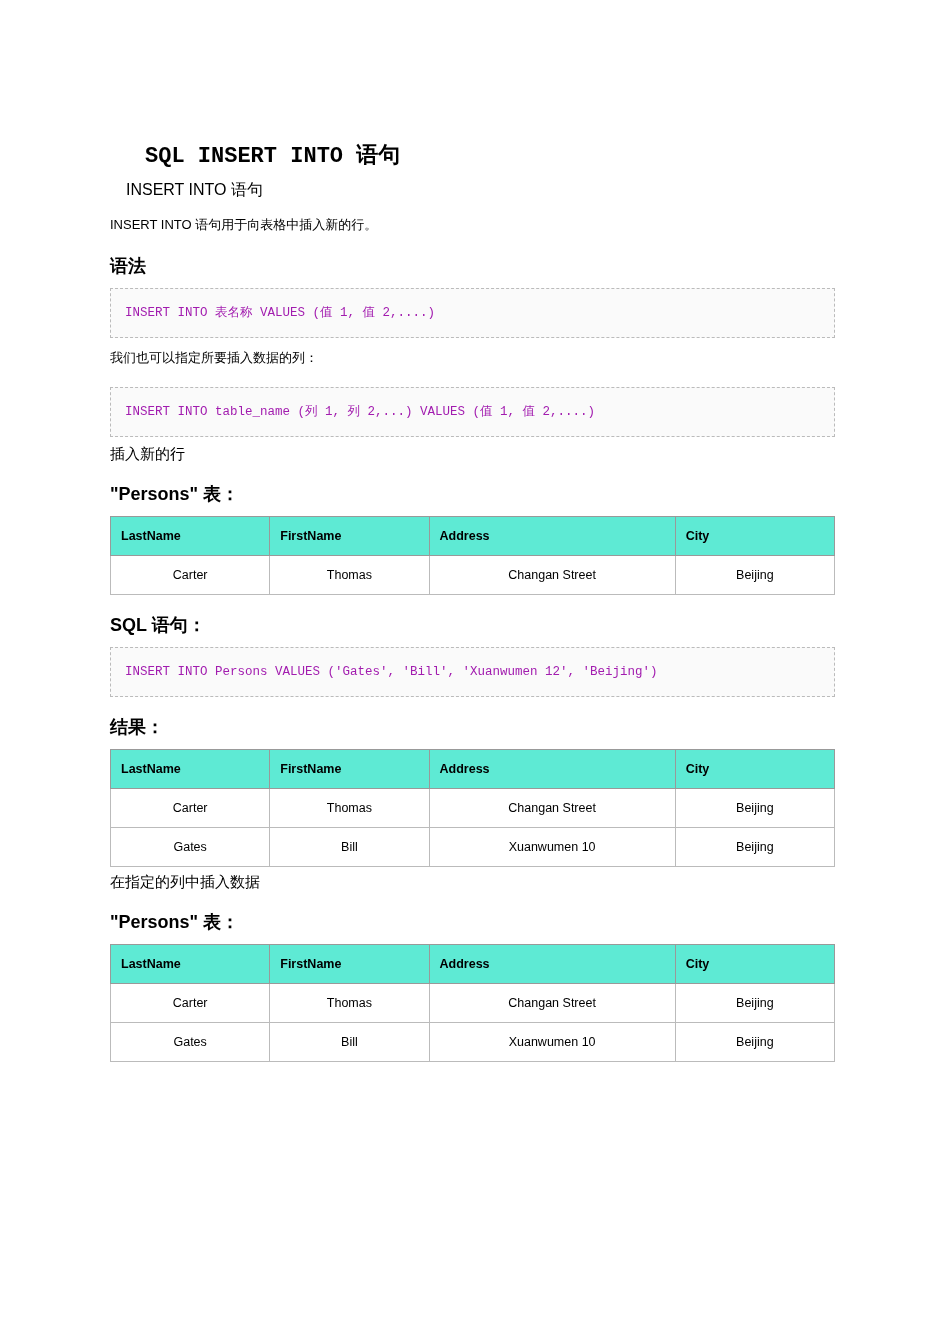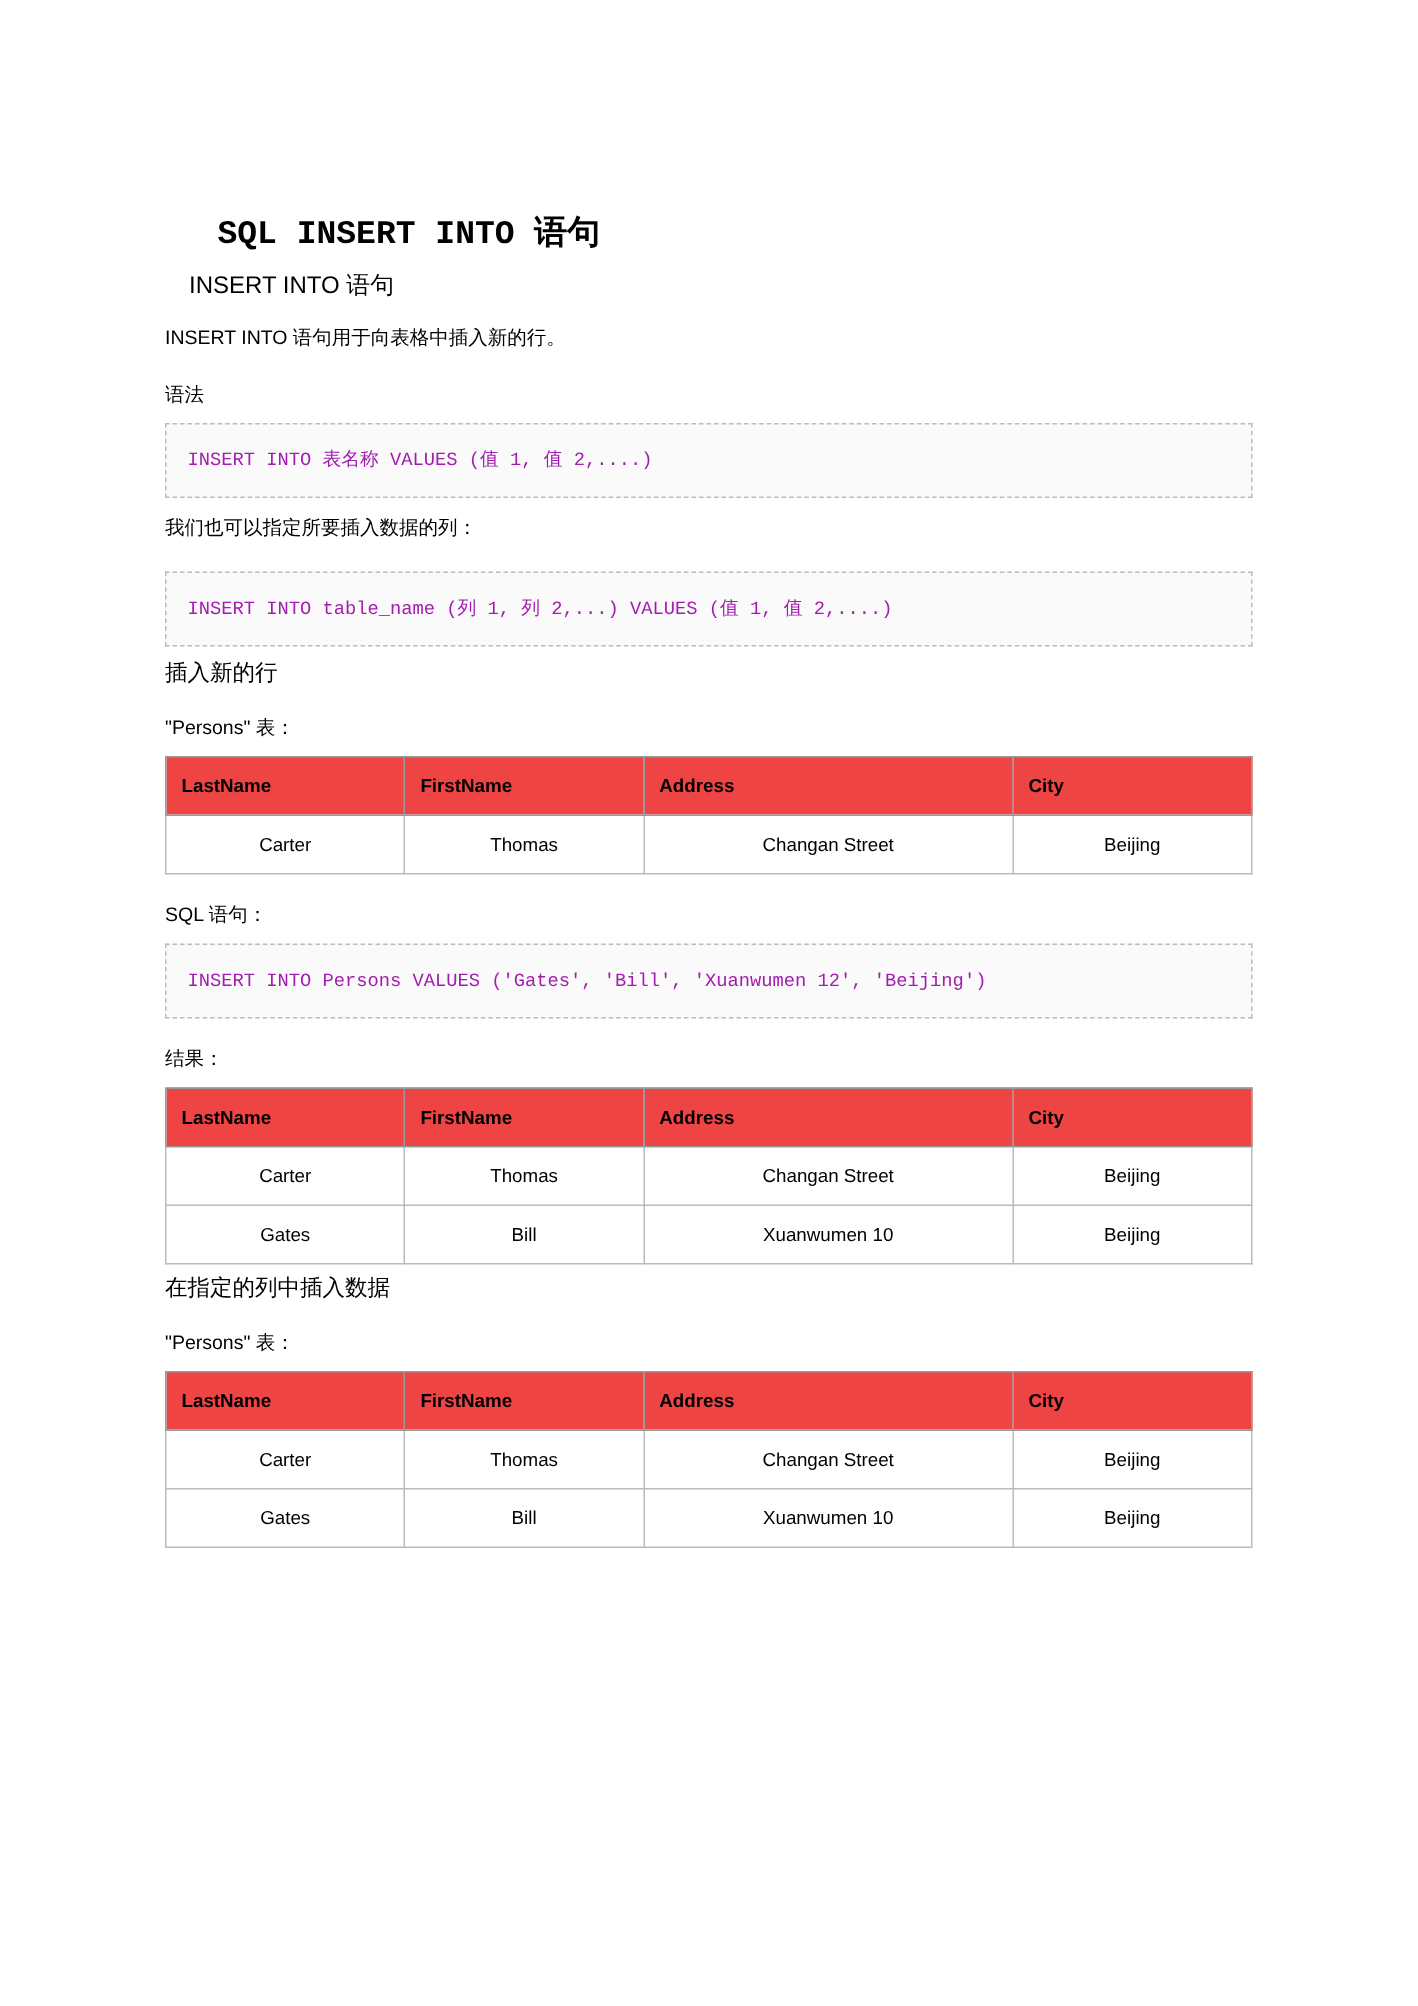--- a/index.html
+++ b/index.html
@@ -22,22 +22,22 @@
       font-weight: normal;
       margin: 4px 0 14px 16px;
     }
     p.body-text {
       font-size: 13px;
       font-family: Arial, SimSun, sans-serif;
       margin: 10px 0 18px 0;
       line-height: 1.6;
     }
     h3.small-head {
-      font-size: 13px;
-      font-weight: normal;
+      font-size: 18px;
+      font-weight: bold;
       margin: 18px 0 10px 0;
     }
     .code-box {
       border: 1px dashed #bbb;
       background: #fafafa;
       padding: 14px 14px;
       font-family: "Courier New", SimSun, monospace;
       font-size: 12.5px;
       color: #a21caf;
       margin: 6px 0 8px 0;
@@ -50,21 +50,21 @@
       margin: 2px 0 12px 0;
       font-family: Arial, SimSun, sans-serif;
     }
     table.data {
       width: 100%;
       border-collapse: collapse;
       margin: 6px 0 6px 0;
       font-size: 12.5px;
     }
     table.data th {
-      background: #ef4444;
+      background: #5eead4;
       text-align: left;
       font-weight: bold;
       padding: 12px 10px;
       border: 1px solid #999;
       font-family: Arial, sans-serif;
     }
     table.data td {
       border: 1px solid #bbb;
       text-align: center;
       padding: 12px 24px;

